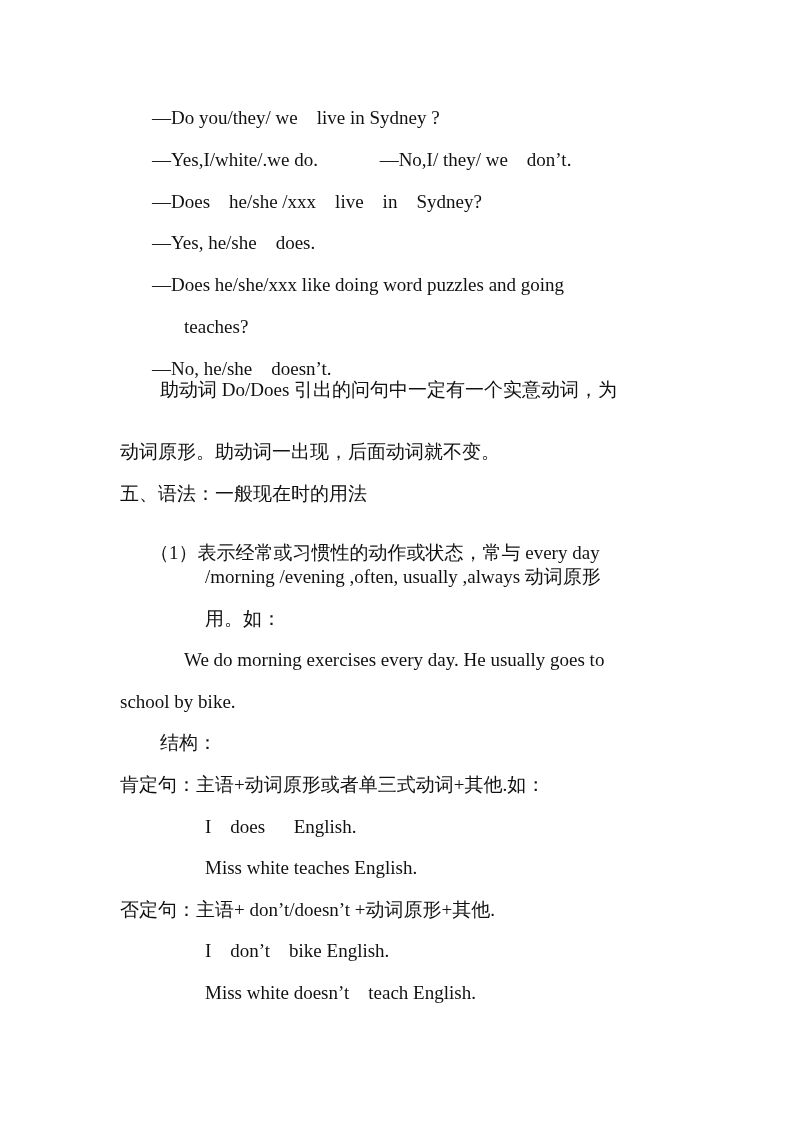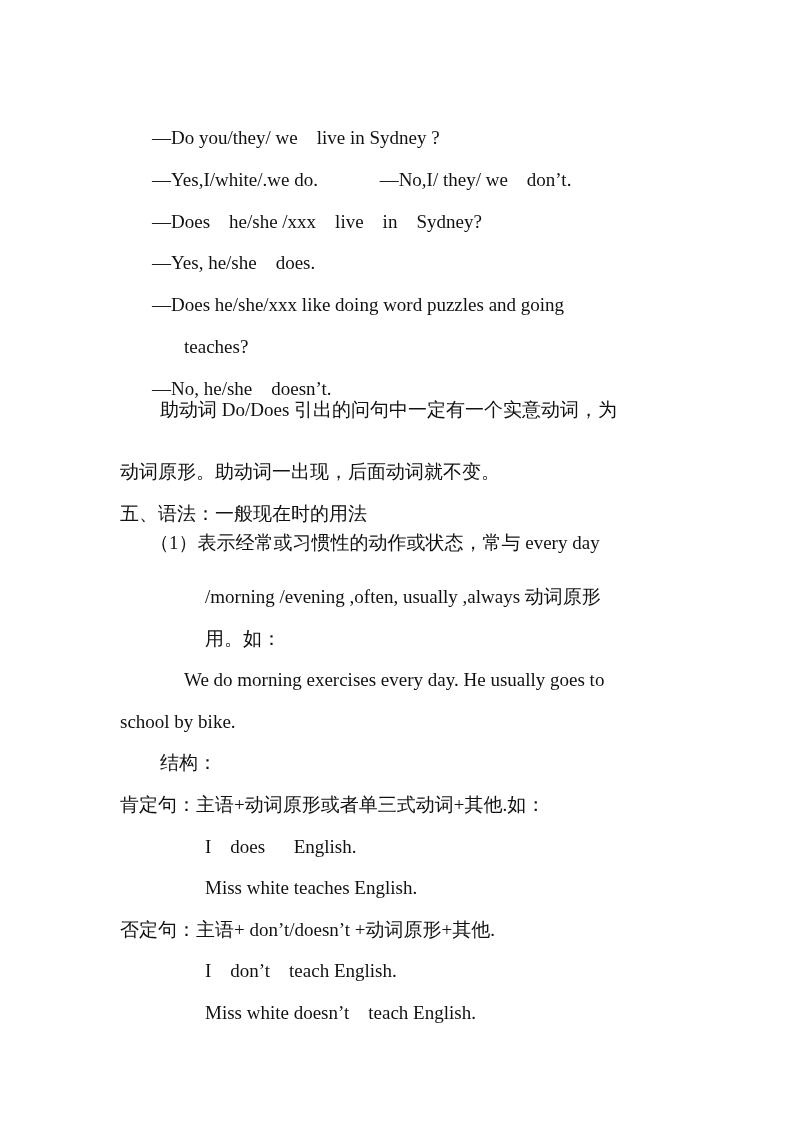--- a/index.html
+++ b/index.html
@@ -1,38 +1,38 @@
 <!DOCTYPE html>
 <html><head>
   <meta charset="utf-8">
   <style>
     html, body { margin: 0; padding: 0; background: #ffffff; }
     body { width: 793px; height: 1122px; position: relative; overflow: hidden;
       font-family: "Liberation Serif", "DejaVu Serif", serif; color: #111; }
-    .line { position: absolute; font-size: 19px; line-height: 24px; white-space: pre; margin-top: 20px; }
+    .line { position: absolute; font-size: 19px; line-height: 24px; white-space: pre; }
   </style>
 </head>
 <body>
 
 <div>
   <div class="line" style="left:152px;top:106px">—Do you/they/ we    live in Sydney ?</div>
   <div class="line" style="left:152px;top:148px">—Yes,I/white/.we do.             —No,I/ they/ we    don’t.</div>
   <div class="line" style="left:152px;top:190px">—Does    he/she /xxx    live    in    Sydney?</div>
   <div class="line" style="left:152px;top:231px">—Yes, he/she    does.</div>
   <div class="line" style="left:152px;top:273px">—Does he/she/xxx like doing word puzzles and going</div>
   <div class="line" style="left:184px;top:315px">teaches?</div>
   <div class="line" style="left:152px;top:357px">—No, he/she    doesn’t.</div>
   <div class="line" style="left:160px;top:378px">助动词 Do/Does 引出的问句中一定有一个实意动词，为</div>
   <div class="line" style="left:120px;top:440px">动词原形。助动词一出现，后面动词就不变。</div>
   <div class="line" style="left:120px;top:482px">五、语法：一般现在时的用法</div>
-  <div class="line" style="left:150px;top:511px">（1）表示经常或习惯性的动作或状态，常与 every day</div>
+  <div class="line" style="left:150px;top:541px">（1）表示经常或习惯性的动作或状态，常与 every day</div>
   <div class="line" style="left:205px;top:565px">/morning /evening ,often, usually ,always 动词原形</div>
   <div class="line" style="left:205px;top:607px">用。如：</div>
   <div class="line" style="left:184px;top:648px">We do morning exercises every day. He usually goes to</div>
   <div class="line" style="left:120px;top:690px">school by bike.</div>
   <div class="line" style="left:160px;top:731px">结构：</div>
   <div class="line" style="left:120px;top:773px">肯定句：主语+动词原形或者单三式动词+其他.如：</div>
   <div class="line" style="left:205px;top:815px">I    does      English.</div>
   <div class="line" style="left:205px;top:856px">Miss white teaches English.</div>
   <div class="line" style="left:120px;top:898px">否定句：主语+ don’t/doesn’t +动词原形+其他.</div>
-  <div class="line" style="left:205px;top:939px">I    don’t    teach English.</div>
+  <div class="line" style="left:205px;top:939px">I    don’t    bike English.</div>
   <div class="line" style="left:205px;top:981px">Miss white doesn’t    teach English.</div>
 </div>
 
 </body></html>

